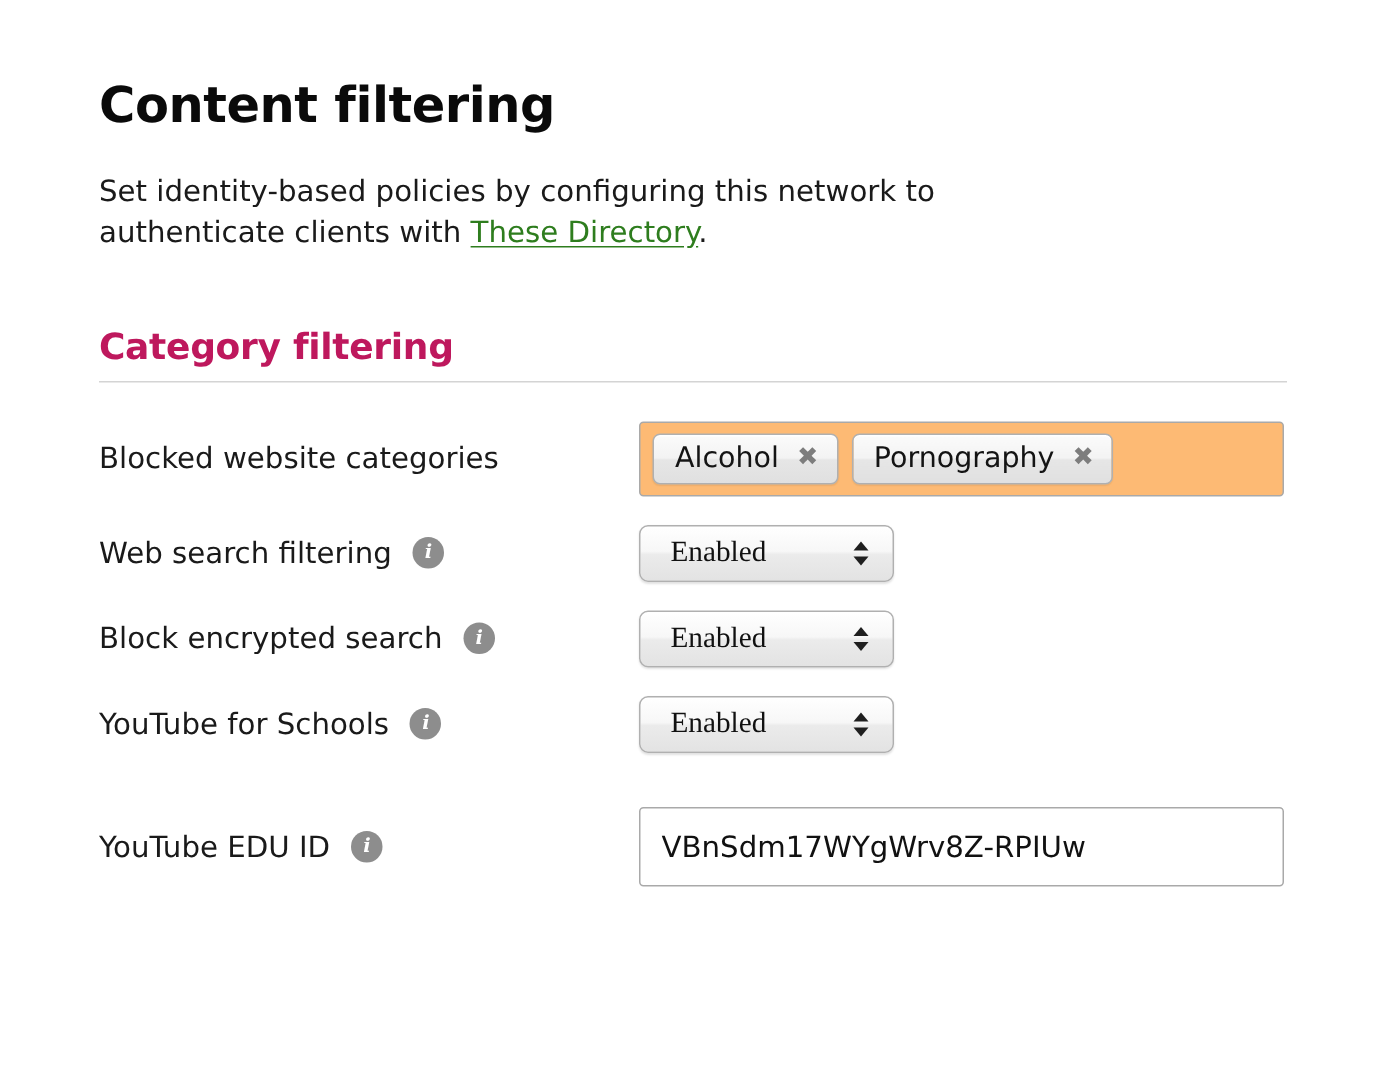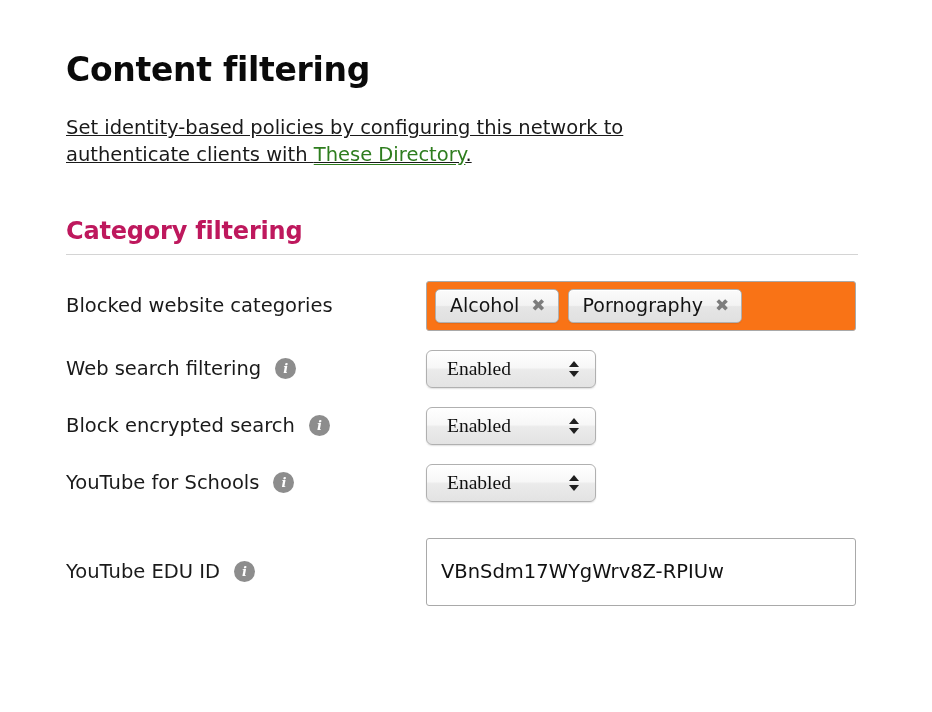--- a/index.html
+++ b/index.html
@@ -33,21 +33,21 @@
     padding-top: 52px;
     line-height: 1.1;
   }
   .intro-line {
     font-size: 19.5px;
     color: #1a1a1a;
     margin: 0;
     line-height: 1.35;
   }
   .intro-1 { padding-top: 22px; }
-  .intro-2 { padding-top: 27px; text-decoration: underline; }
+  .intro-2 { padding-top: 27px; }
 
   .ad-link {
     color: #2e7d1e;
     text-decoration: underline;
     text-underline-offset: 3px;
     cursor: pointer;
   }
 
   
   .section-title {
@@ -106,21 +106,21 @@
     cursor: pointer;
     user-select: none;
   }
 
   
   .tagbox {
     width: 430px;
     box-sizing: border-box;
     border: 1px solid #a9a9a9;
     border-radius: 3px;
-    background: #f97316;
+    background: #fdba74;
     padding: 7px 8px;
     display: flex;
     align-items: center;
     gap: 9px;
     cursor: text;
   }
   .tag {
     display: inline-flex;
     align-items: center;
     gap: 12px;
@@ -184,21 +184,21 @@
     width: 0; height: 0;
     border-left: 5px solid transparent;
     border-right: 5px solid transparent;
     border-top: 6px solid #1f1f1f;
   }
 
   
   .text-input {
     width: 430px;
     box-sizing: border-box;
-    height: 68px;
+    height: 53px;
     border: 1px solid #a9a9a9;
     border-radius: 3px;
     background: #ffffff;
     font-family: "DejaVu Sans", sans-serif;
     font-size: 19.5px;
     color: #111111;
     padding: 0 14px;
     outline: none;
   }
 </style>

